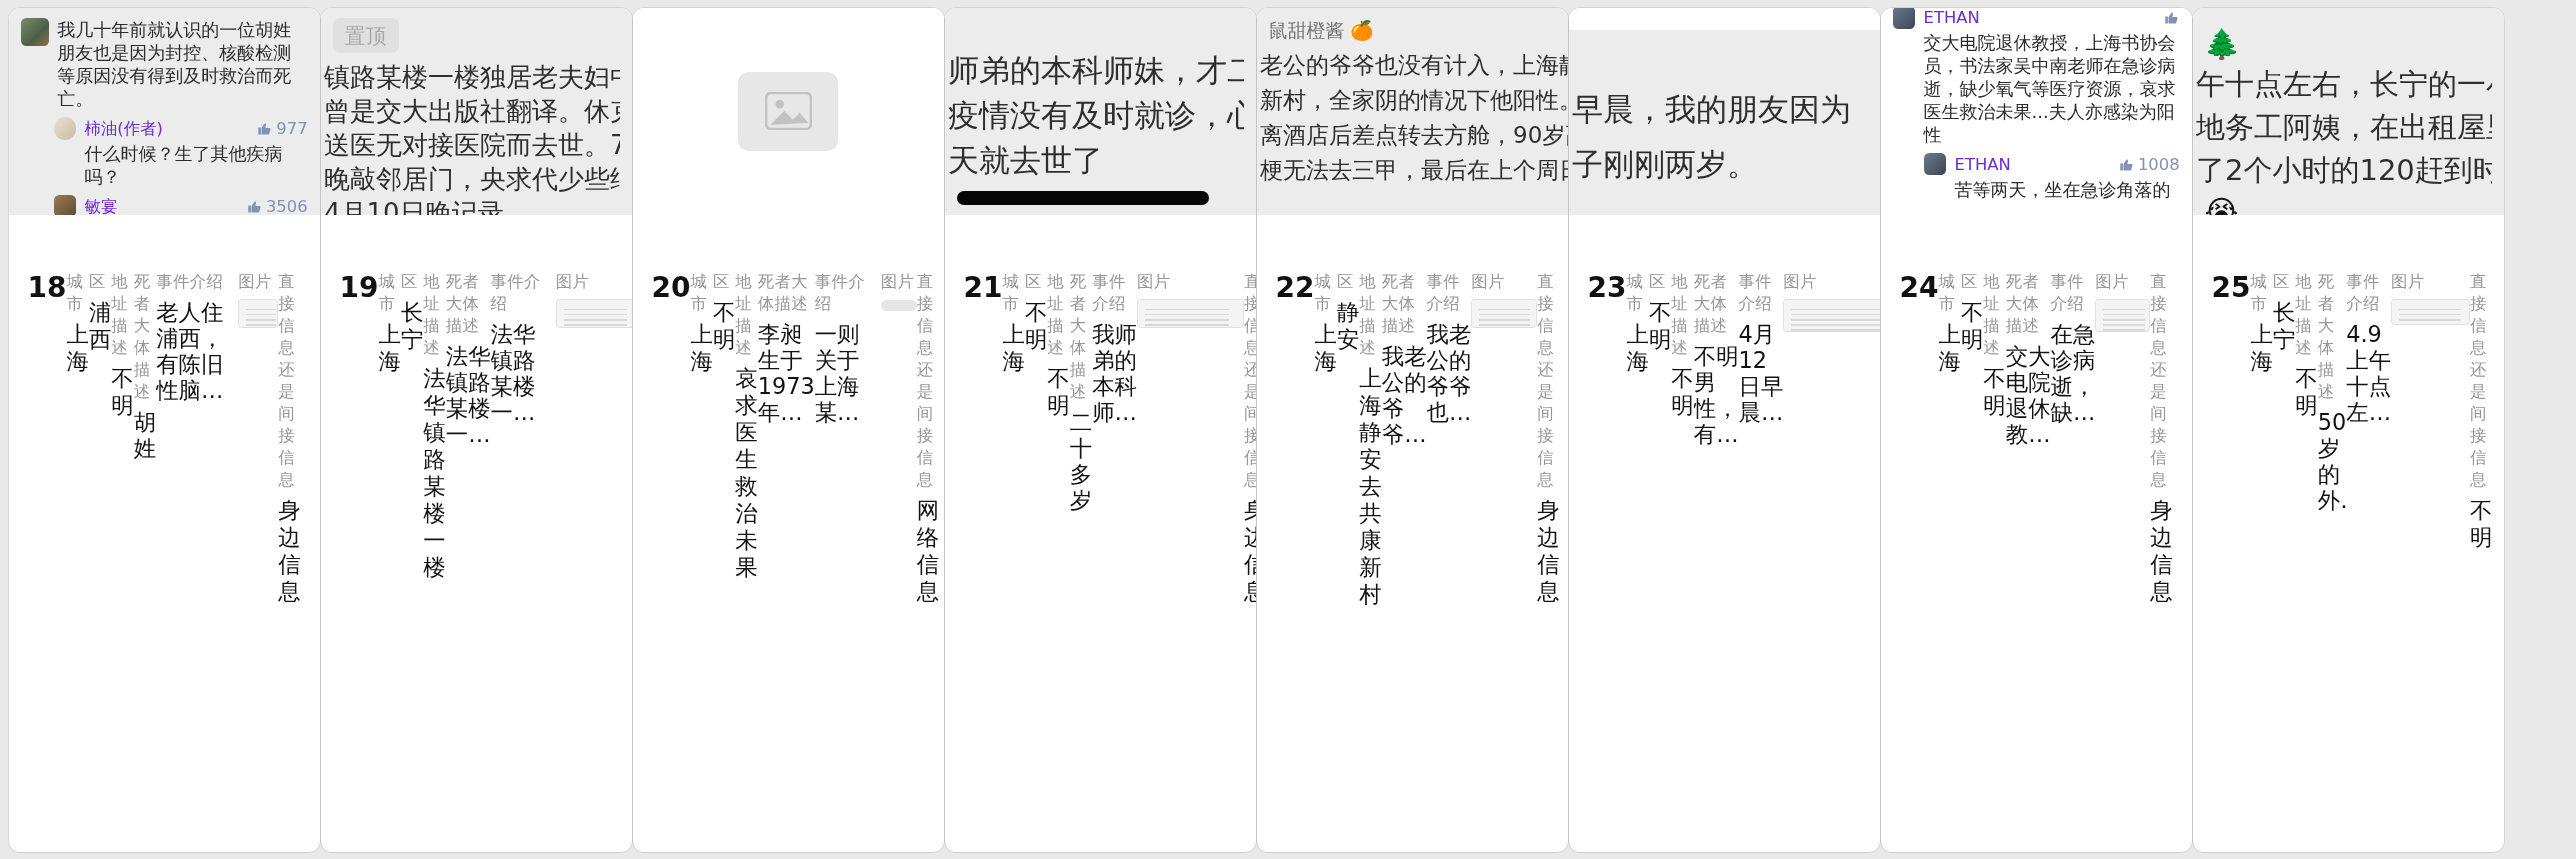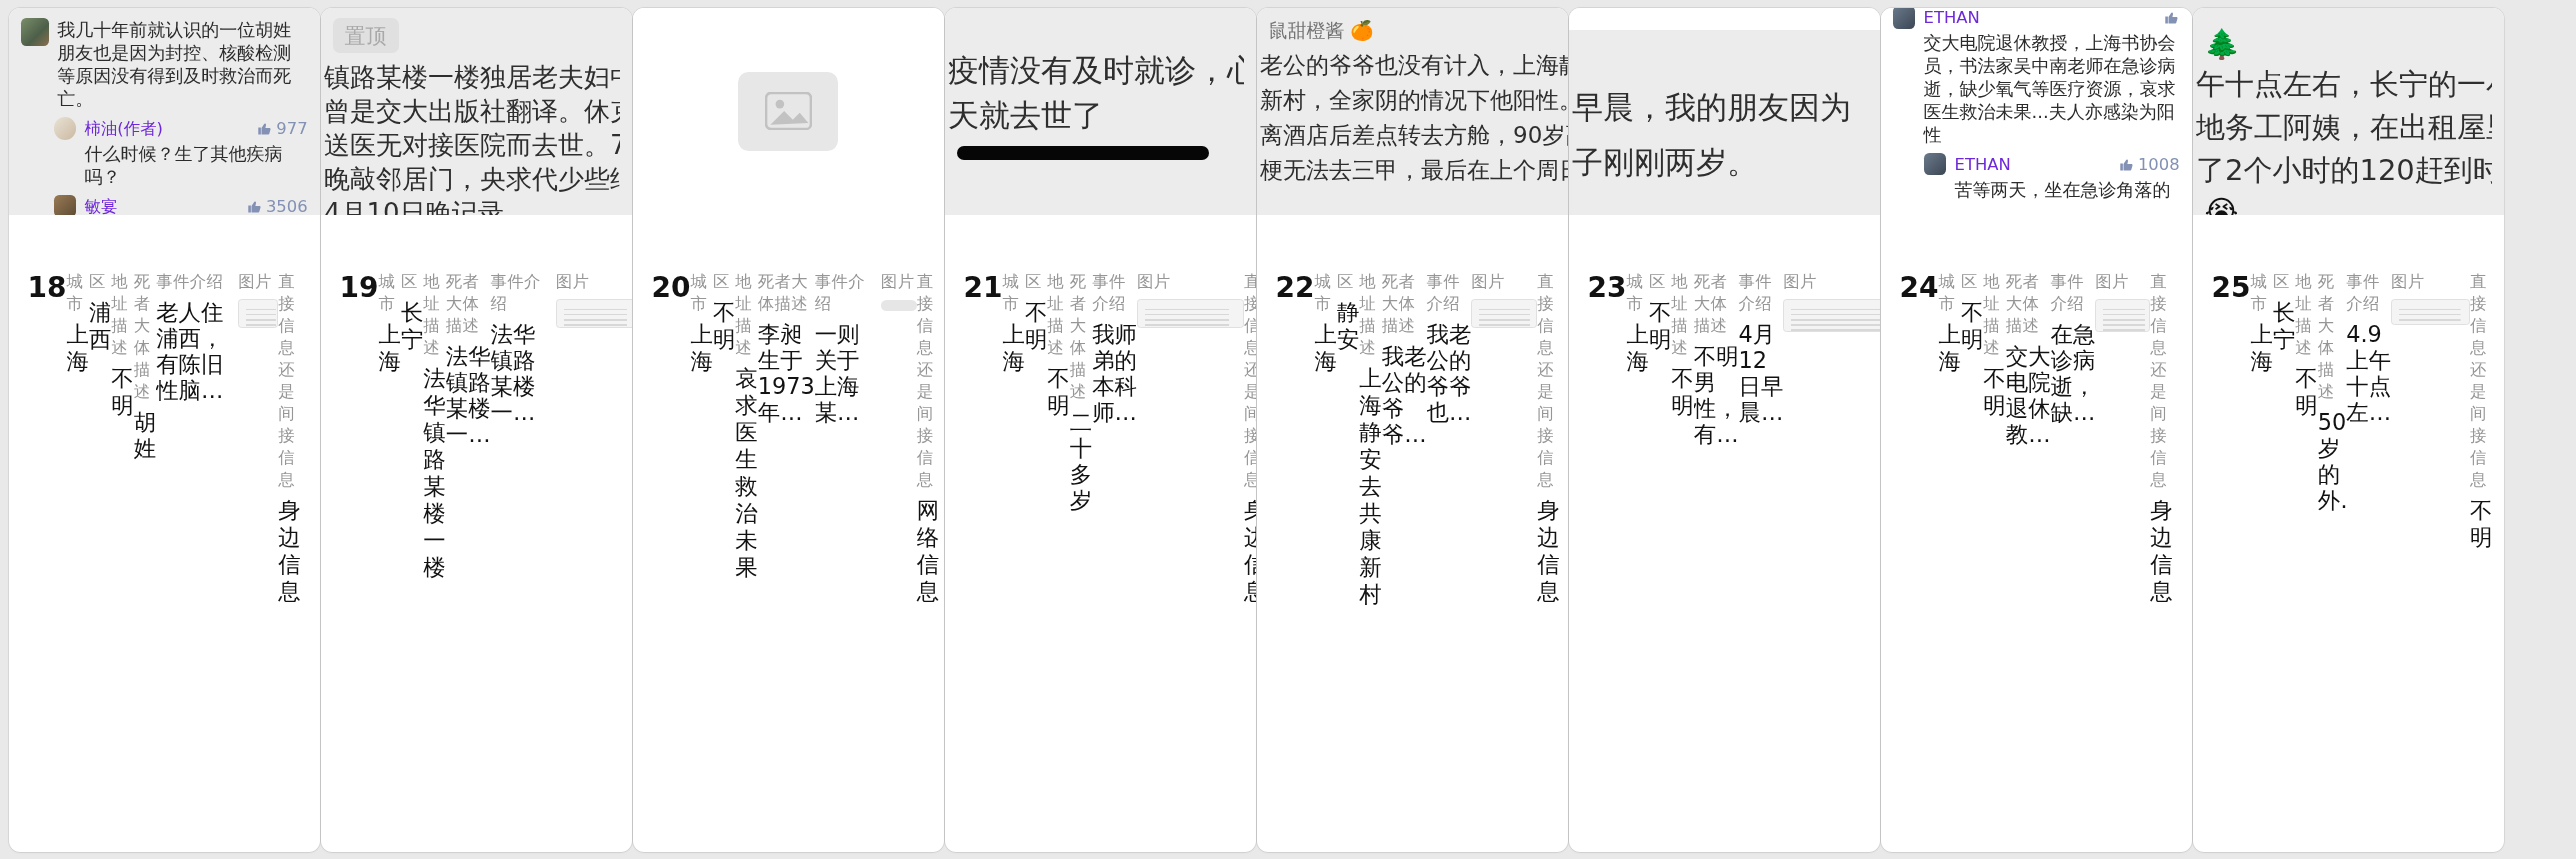--- a/index.html
+++ b/index.html
@@ -226,20 +226,21 @@
           <div class="lbl">直接信息还是间接信息</div>
           <div class="val">网络信息</div>
         </div>
     </div>
   </article>
 
   <article class="card">
     <div class="shot gray">
       <div class="pad" style="padding-top:40px;">
         <div class="bigtext crop-left">
+          <div>师弟的本科师妹，才二</div>
           <div>疫情没有及时就诊，心</div>
           <div>天就去世了</div>
         </div>
         <div class="blackbar"></div>
       </div>
     </div>
     <div class="card-body">
       <div class="num">21</div>
       <div class="field f-city">
           <div class="lbl">城市</div>
@@ -313,21 +314,21 @@
       <div class="field f-direct">
           <div class="lbl">直接信息还是间接信息</div>
           <div class="val">身边信息</div>
         </div>
     </div>
   </article>
 
   <article class="card">
     <div class="shot gray">
       <div style="height:22.4px;background:#fff;"></div>
-      <div class="pad" style="padding-top:52px;font-family:Liberation Mono, monospace;">
+      <div class="pad" style="padding-top:52px;">
         <div class="bigtext crop-left" style="line-height:55px;">
           <div>早晨，我的朋友因为</div>
           <div>子刚刚两岁。</div>
         </div>
       </div>
     </div>
     <div class="card-body">
       <div class="num">23</div>
       <div class="field f-city">
           <div class="lbl">城市</div>

